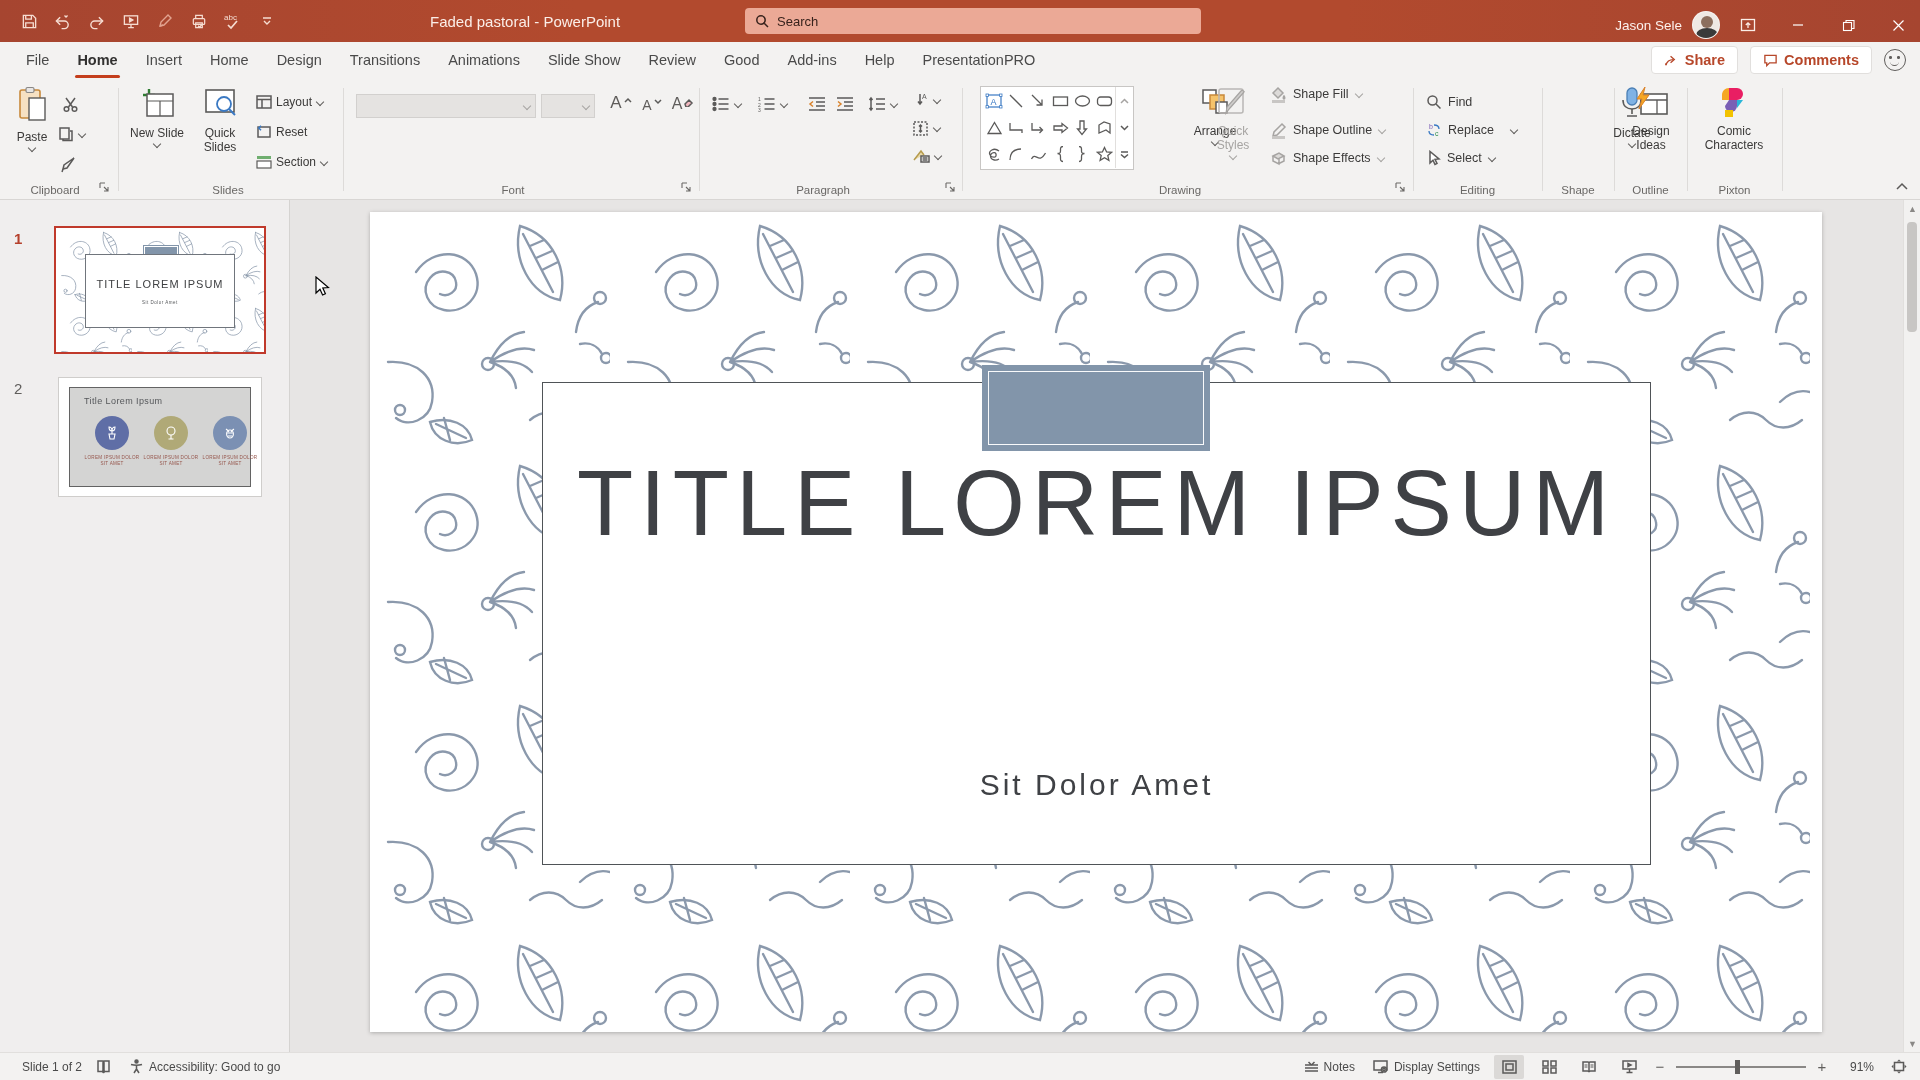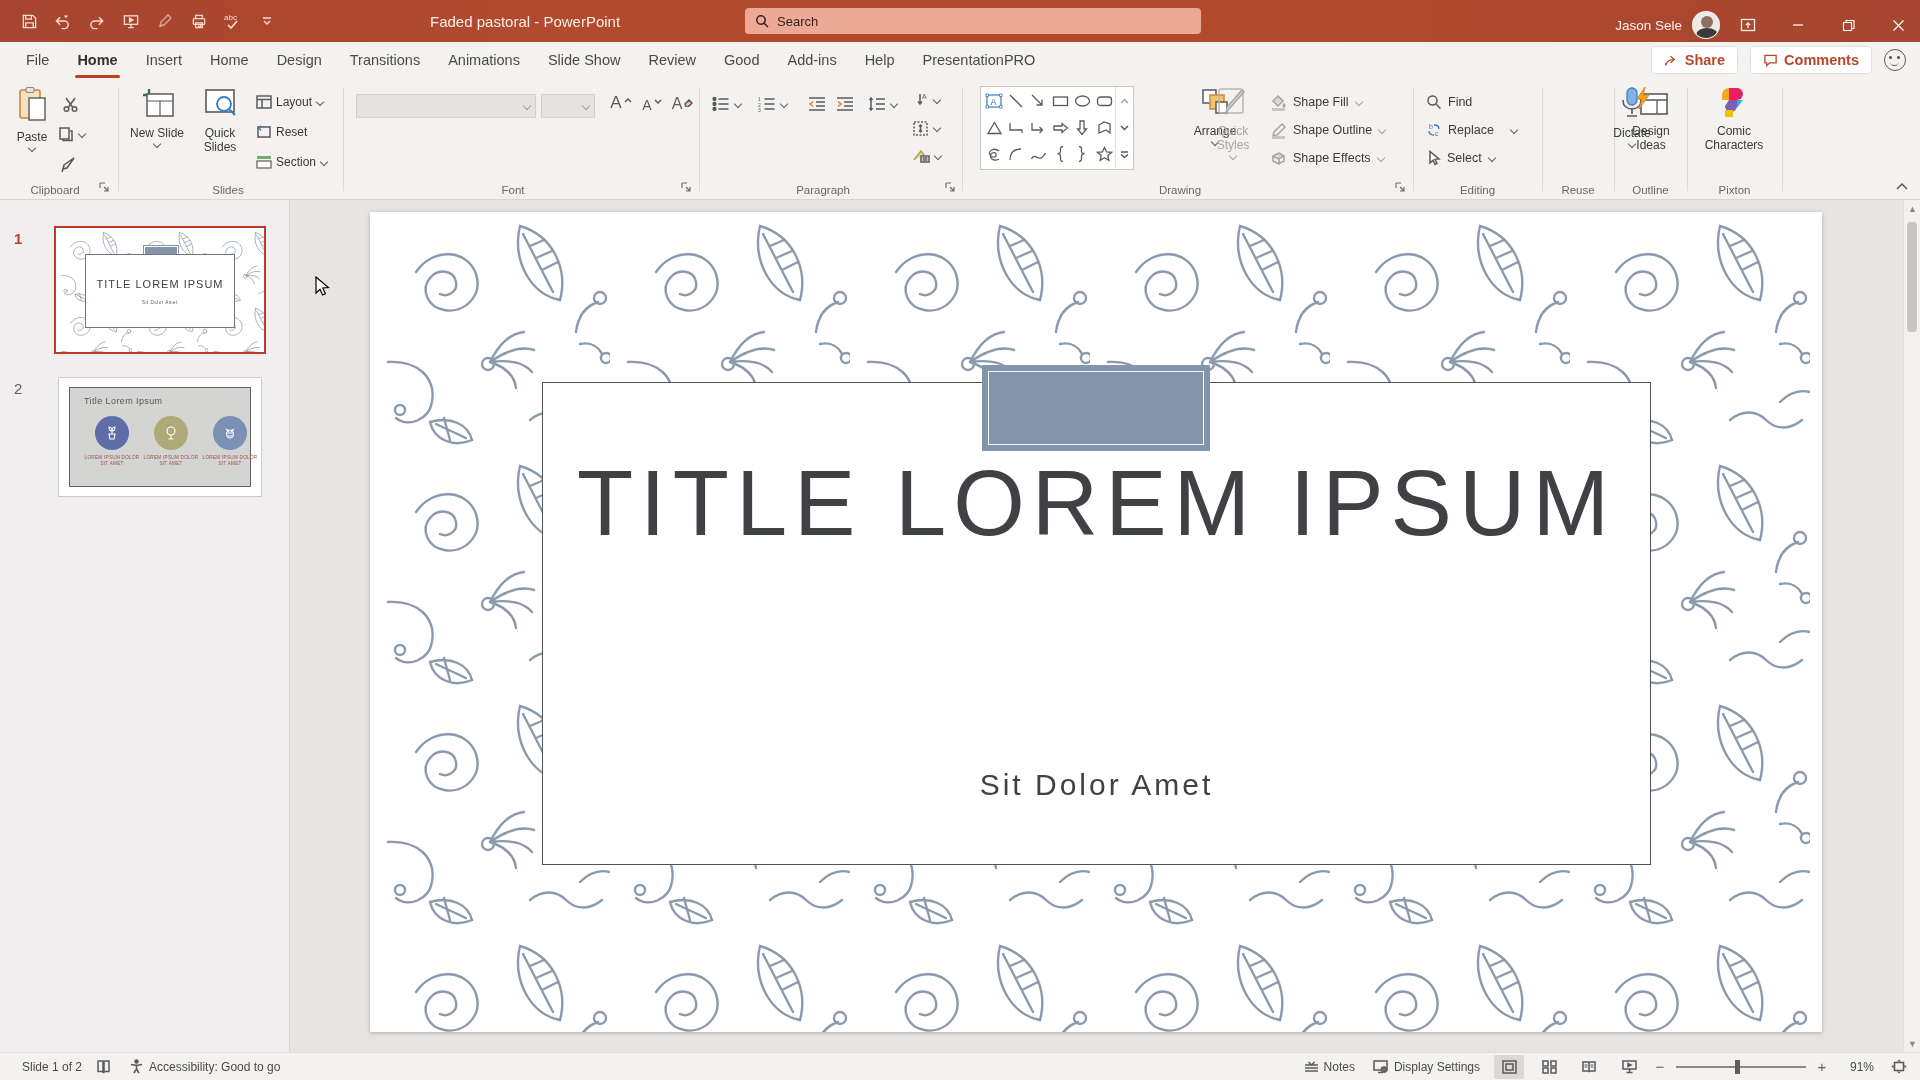--- a/index.html
+++ b/index.html
@@ -596,21 +596,21 @@
         <span class="chev"></span>
     </div>
     <div class="btn-big disabled" style="left:1204px;width:58px">
       <svg width="34" height="32" viewBox="0 0 34 32">
         <rect x="3" y="3" width="24" height="24" rx="2" fill="none" stroke="#b9b7b5" stroke-width="1.5"></rect>
         <path d="M28 6 14 22l-4 5 1-6L25 5c1.5-1.5 4 1 3 1z" fill="#cfcdcb" stroke="#a6a4a2" stroke-width="1.2"></path>
       </svg>
       <span class="cap">Quick Styles</span>
         <span class="chev lite"></span>
     </div>
-    <div class="ed-row lbl-dis" style="left:1270px;top:10px">
+    <div class="ed-row lbl-dis" style="left:1270px;top:2px">
       <svg class="gray-ic" width="17" height="17" viewBox="0 0 17 17">
         <path d="M8 2 13 7l-5 5L3 7z" fill="#dcdad8"></path>
           <path d="M14 10c1 1.5 1 3-0 3s-1-1.5 0-3z" fill="#a6a4a2"></path>
           <rect x="2" y="14" width="13" height="3" fill="#c8c6c4" stroke="none"></rect>
       </svg>
       <span>Shape Fill</span>
         <span class="chev lite"></span>
     </div>
     <div class="ed-row lbl-dis" style="left:1270px;top:38px">
       <svg class="gray-ic" width="17" height="17" viewBox="0 0 17 17">
@@ -662,21 +662,21 @@
 
     <div class="btn-big" style="left:1604px;width:56px">
       <svg width="30" height="34" viewBox="0 0 30 34">
         <rect x="10" y="2" width="10" height="17" rx="5" fill="#7fb2e5" stroke="#4a7fb5" stroke-width="1.3"></rect>
         <path d="M6 14c0 6 4 9 9 9s9-3 9-9" fill="none" stroke="#5b5a59" stroke-width="1.6"></path>
         <path d="M15 23v5M10 30h10" stroke="#5b5a59" stroke-width="1.6"></path>
       </svg>
       <span class="cap">Dictate</span>
         <span class="chev"></span>
     </div>
-    <div class="g-lbl" style="left:1542px;width:72px">Reuse</div>
+    <div class="g-lbl" style="left:1542px;width:72px">Shape</div>
 
     <div class="btn-big" style="left:1618px;width:66px">
       <svg width="36" height="32" viewBox="0 0 36 32">
         <rect x="8" y="8" width="26" height="20" fill="#fff" stroke="#5b5a59" stroke-width="1.6"></rect>
         <path d="M8 14h26M24 14v14" stroke="#5b5a59" stroke-width="1.3"></path>
         <path d="M12 1 4 13h5l-3 10 10-14h-6z" fill="#f5a623" stroke="#d9822b" stroke-width="1"></path>
       </svg>
       <span class="cap">Design Ideas</span>
     </div>
     <div class="g-lbl" style="left:1614px;width:73px">Outline</div>

